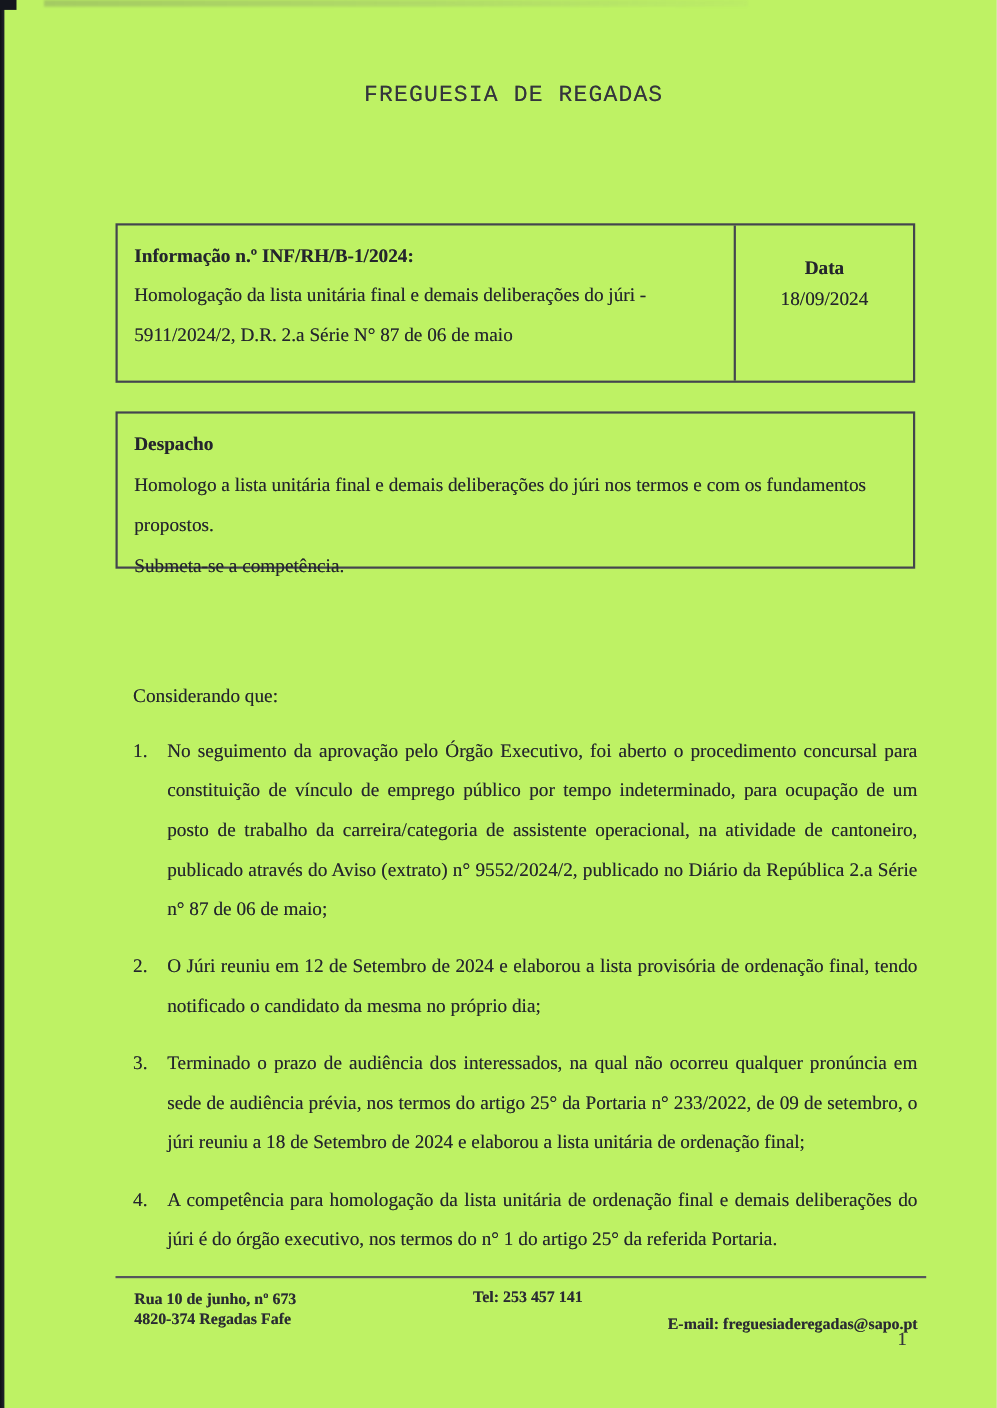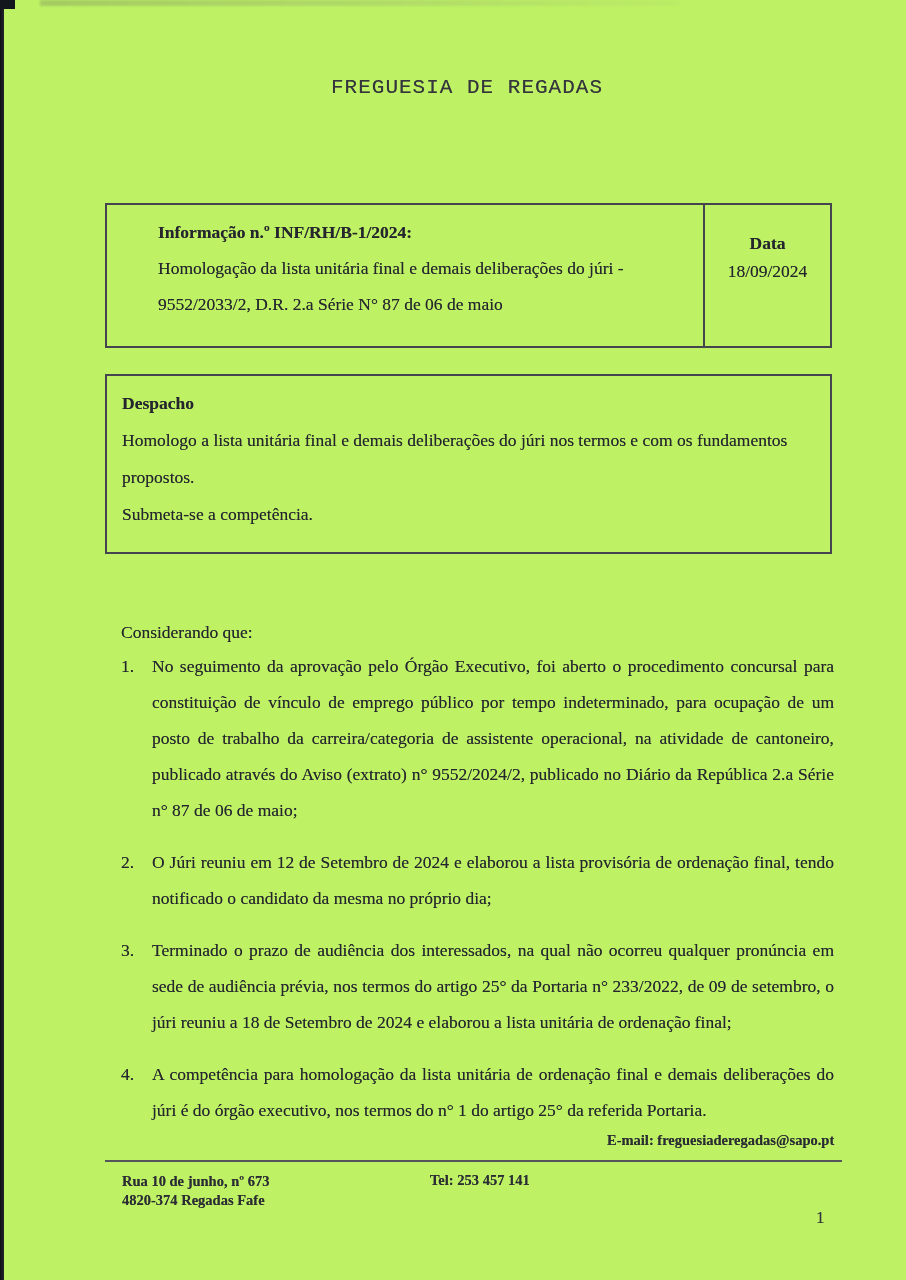--- a/index.html
+++ b/index.html
@@ -41,54 +41,53 @@
     color: #34353d;
     transform: translateX(14px);
   }
   
   .info-table {
     position: absolute; left: 105px; top: 203px;
     width: 727px; height: 145px;
     border: 2px solid #44454e;
     display: flex;
     background: transparent;
-    padding-left: 36px;
   }
   .info-left {
     width: 562px;
     border-right: 2px solid #44454e;
     padding: 9px 18px 0 15px;
     font-size: 17.5px;
   }
   .info-left .line { line-height: 36px; white-space: nowrap; }
   .info-title { font-weight: bold; line-height: 36px; }
   .info-right {
     flex: 1;
     text-align: center;
     padding-top: 28px;
     font-size: 17.5px;
   }
   .date-label { font-weight: bold; margin-bottom: 7px; }
   
   .despacho {
     position: absolute; left: 105px; top: 374px;
-    width: 727px; height: 180px;
+    width: 727px; height: 143px;
     border: 2px solid #44454e;
     padding: 9px 16px 0 15px;
     font-size: 17.5px;
   }
   .despacho .line { line-height: 37px; white-space: nowrap; }
   .despacho-title { font-weight: bold; line-height: 37px; }
   
   .considerations {
     position: absolute; left: 121px; top: 618px;
     width: 713px;
     font-size: 17.5px;
   }
-  .considerations .intro { line-height: 28px; margin-bottom: 2px; }
+  .considerations .intro { line-height: 28px; margin-bottom: 18px; }
   .consider-list { list-style: none; }
   .consider-item {
     display: flex;
     margin-bottom: 16px;
     line-height: 36px;
   }
   .consider-item .num {
     width: 31px;
     flex: 0 0 31px;
   }
@@ -108,21 +107,21 @@
     position: absolute; left: 122px; top: 1172px;
     font-size: 14.5px; font-weight: bold; line-height: 19px;
     color: #2a2b33;
   }
   .footer-phone {
     position: absolute; left: 430px; top: 1172px;
     font-size: 14.5px; font-weight: bold;
     color: #2a2b33;
   }
   .footer-email {
-    position: absolute; left: 607px; top: 1132px;
+    position: absolute; left: 607px; top: 1196px;
     font-size: 14.5px; font-weight: bold;
     color: #2a2b33;
   }
   .page-number {
     position: absolute; left: 816px; top: 1208px;
     font-size: 17px;
     color: #34353d;
   }
   
   .ink { text-shadow: 0 0 0.45px rgba(40,40,50,0.55); }
@@ -135,21 +134,21 @@
   <div class="edge-strip"></div>
   <div class="corner-mark"></div>
   <div class="top-smudge"></div>
 
   <h1 class="doc-title ink">FREGUESIA DE REGADAS</h1>
 
   <section class="info-table">
     <div class="info-left ink">
       <div class="info-title">Informação n.º INF/RH/B-1/2024:</div>
       <div class="line">Homologação da lista unitária final e demais deliberações do júri -</div>
-      <div class="line">9552/2033/2, D.R. 2.a Série N° 87 de 06 de maio</div>
+      <div class="line">5911/2024/2, D.R. 2.a Série N° 87 de 06 de maio</div>
     </div>
     <div class="info-right ink">
       <div class="date-label">Data</div>
       <div class="date-value">18/09/2024</div>
     </div>
   </section>
 
   <section class="despacho ink">
     <div class="despacho-title">Despacho</div>
     <div class="line">Homologo a lista unitária final e demais deliberações do júri nos termos e com os fundamentos</div>

